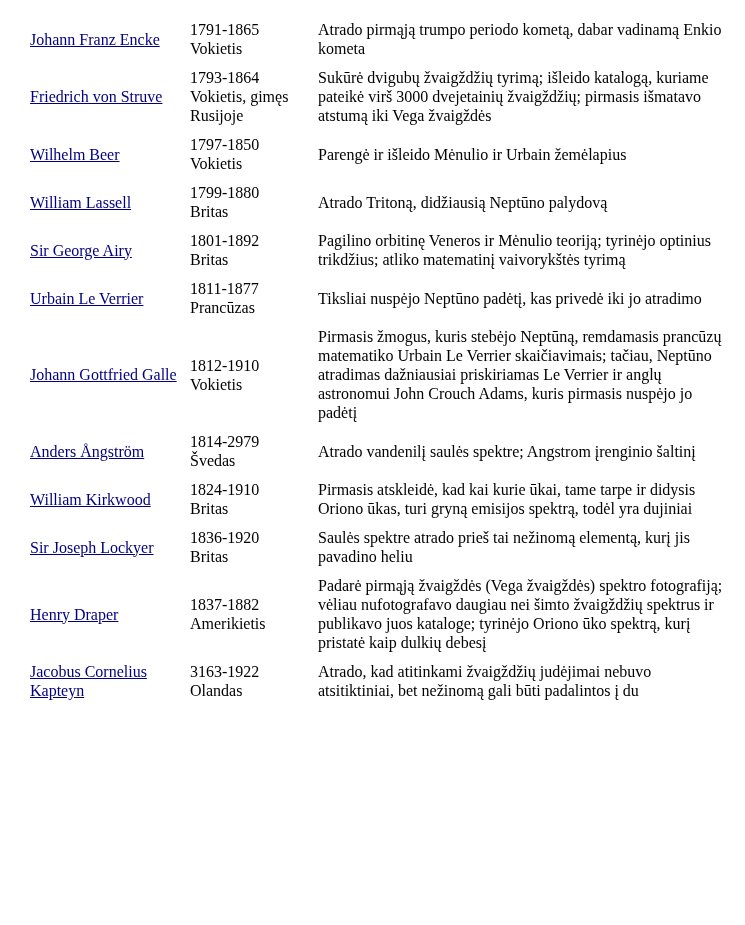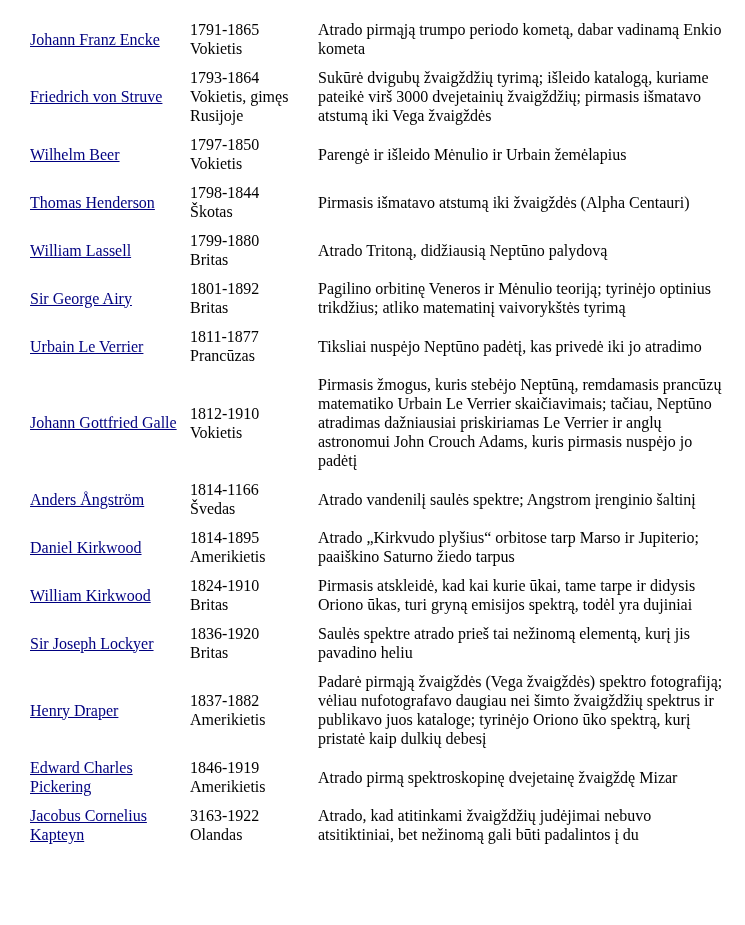--- a/index.html
+++ b/index.html
@@ -75,32 +75,20 @@
     </td>
     <td class="col-years">
       <div>1797-1850</div>
       <div>Vokietis</div>
     </td>
     <td class="col-desc">
       <span>Parengė ir išleido Mėnulio ir Urbain žemėlapius</span>
     </td>
   </tr>
 
-  <tr>
-    <td class="col-name">
-      <a class="person-link">Thomas Henderson</a>
-    </td>
-    <td class="col-years">
-      <div>1798-1844</div>
-      <div>Škotas</div>
-    </td>
-    <td class="col-desc">
-      <span>Pirmasis išmatavo atstumą iki žvaigždės (Alpha Centauri)</span>
-    </td>
-  </tr>
 
   <tr>
     <td class="col-name">
       <a class="person-link">William Lassell</a>
     </td>
     <td class="col-years">
       <div>1799-1880</div>
       <div>Britas</div>
     </td>
     <td class="col-desc">
@@ -145,40 +133,28 @@
     <td class="col-desc">
       <span>Pirmasis žmogus, kuris stebėjo Neptūną, remdamasis prancūzų matematiko Urbain Le Verrier skaičiavimais; tačiau, Neptūno atradimas dažniausiai priskiriamas Le Verrier ir anglų astronomui John Crouch Adams, kuris pirmasis nuspėjo jo padėtį</span>
     </td>
   </tr>
 
   <tr>
     <td class="col-name">
       <a class="person-link">Anders Ångström</a>
     </td>
     <td class="col-years">
-      <div>1814-1166</div>
+      <div>1814-2979</div>
       <div>Švedas</div>
     </td>
     <td class="col-desc">
       <span>Atrado vandenilį saulės spektre; Angstrom įrenginio šaltinį</span>
     </td>
   </tr>
 
-  <tr>
-    <td class="col-name">
-      <a class="person-link">Daniel Kirkwood</a>
-    </td>
-    <td class="col-years">
-      <div>1814-1895</div>
-      <div>Amerikietis</div>
-    </td>
-    <td class="col-desc">
-      <span>Atrado „Kirkvudo plyšius“ orbitose tarp Marso ir Jupiterio; paaiškino Saturno žiedo tarpus</span>
-    </td>
-  </tr>
 
   <tr>
     <td class="col-name">
       <a class="person-link">William Kirkwood</a>
     </td>
     <td class="col-years">
       <div>1824-1910</div>
       <div>Britas</div>
     </td>
     <td class="col-desc">
@@ -205,32 +181,20 @@
     </td>
     <td class="col-years">
       <div>1837-1882</div>
       <div>Amerikietis</div>
     </td>
     <td class="col-desc">
       <span>Padarė pirmąją žvaigždės (Vega žvaigždės) spektro fotografiją; vėliau nufotografavo daugiau nei šimto žvaigždžių spektrus ir publikavo juos kataloge; tyrinėjo Oriono ūko spektrą, kurį pristatė kaip dulkių debesį</span>
     </td>
   </tr>
 
-  <tr>
-    <td class="col-name">
-      <a class="person-link">Edward Charles Pickering</a>
-    </td>
-    <td class="col-years">
-      <div>1846-1919</div>
-      <div>Amerikietis</div>
-    </td>
-    <td class="col-desc">
-      <span>Atrado pirmą spektroskopinę dvejetainę žvaigždę Mizar</span>
-    </td>
-  </tr>
 
   <tr>
     <td class="col-name">
       <a class="person-link">Jacobus Cornelius Kapteyn</a>
     </td>
     <td class="col-years">
       <div>3163-1922</div>
       <div>Olandas</div>
     </td>
     <td class="col-desc">

